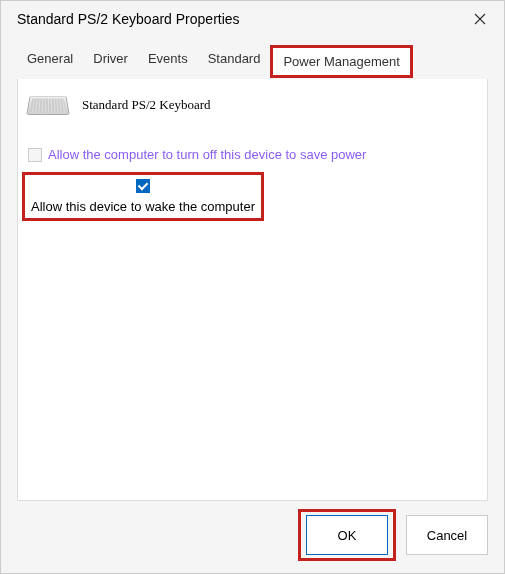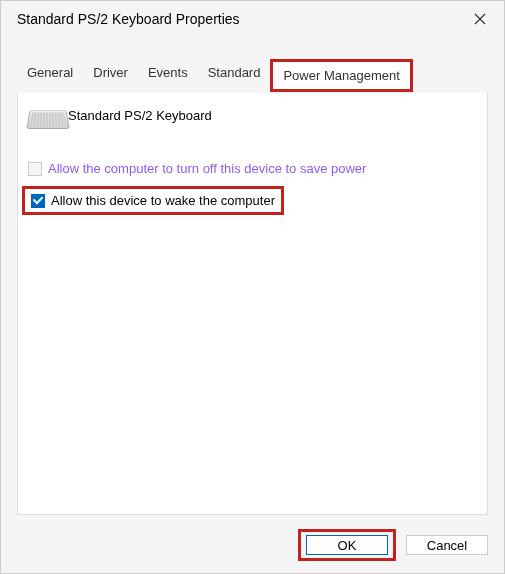--- a/index.html
+++ b/index.html
@@ -38,21 +38,21 @@
       justify-content: center;
       cursor: pointer;
       font-size: 16px;
       color: #333;
     }
     .close-btn svg { width: 12px; height: 12px; }
     .tabs {
       display: flex;
       padding: 0 16px;
       gap: 0;
-      margin-top: 22px;
+      margin-top: 8px;
       border-bottom: 1px solid transparent;
     }
     .tab {
       padding: 6px 10px;
       font-size: 13px;
       color: #333;
       cursor: pointer;
       background: transparent;
       border: none;
       position: relative;
@@ -66,22 +66,24 @@
       background: #fff;
       margin: 0 16px;
       border: 1px solid #ddd;
       border-top: none;
       height: 422px;
       padding: 14px 10px;
       position: relative;
     }
     .device-row {
       display: flex;
-      align-items: center;
+      align-items: flex-end;
+      gap: 14px;
       margin-bottom: 28px;
+      font-family: Liberation Serif, serif;
     }
     .keyboard-icon {
       width: 40px;
       height: 24px;
       background: linear-gradient(to bottom, #f0f0f0, #d0d0d0);
       border: 1px solid #aaa;
       border-radius: 2px;
       transform: perspective(100px) rotateX(40deg);
       position: relative;
     }
@@ -137,32 +139,33 @@
       font-size: 13px;
       color: #000;
     }
     .highlight-box {
       border: 3px solid #c4201d;
       display: inline-flex;
       align-items: center;
       gap: 6px;
       padding: 4px 6px;
       margin-left: -6px;
+      flex-direction: column;
     }
     .buttons {
       position: absolute;
       bottom: 12px;
       right: 16px;
       display: flex;
       gap: 10px;
       align-items: center;
     }
     .btn {
       min-width: 82px;
-      height: 20px;
+      height: 40px;
       background: #fff;
       border: 1px solid #ccc;
       font-size: 13px;
       cursor: pointer;
       display: inline-flex;
       align-items: center;
       justify-content: center;
     }
     .btn.primary {
       border: 1px solid #0067c0;

